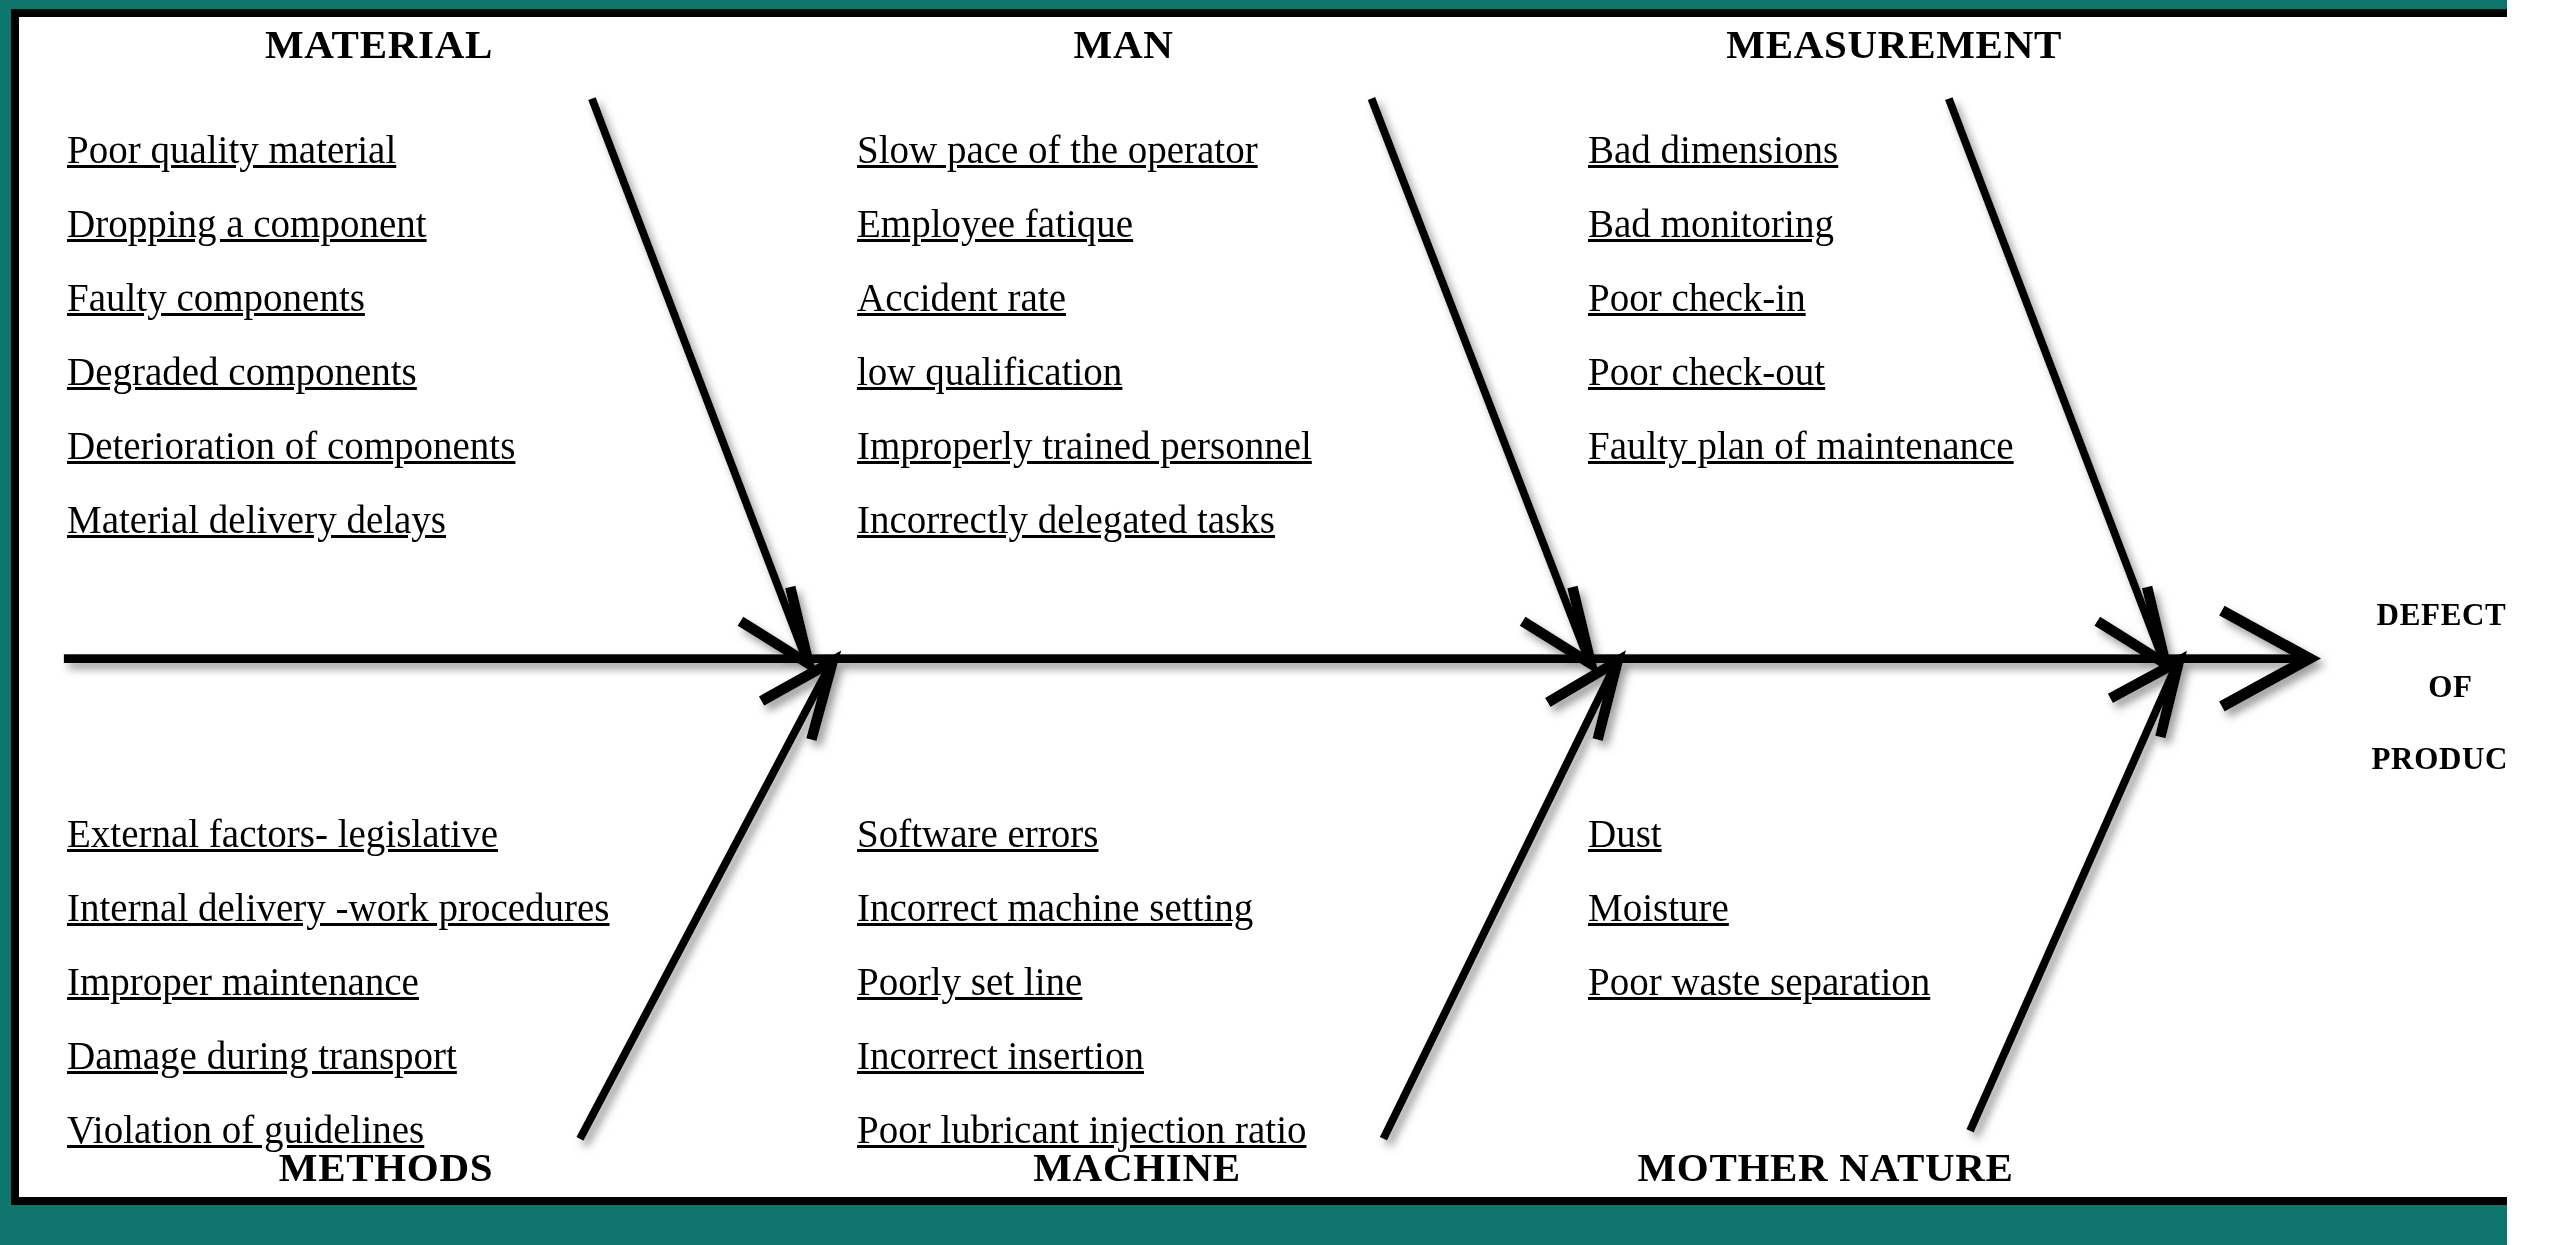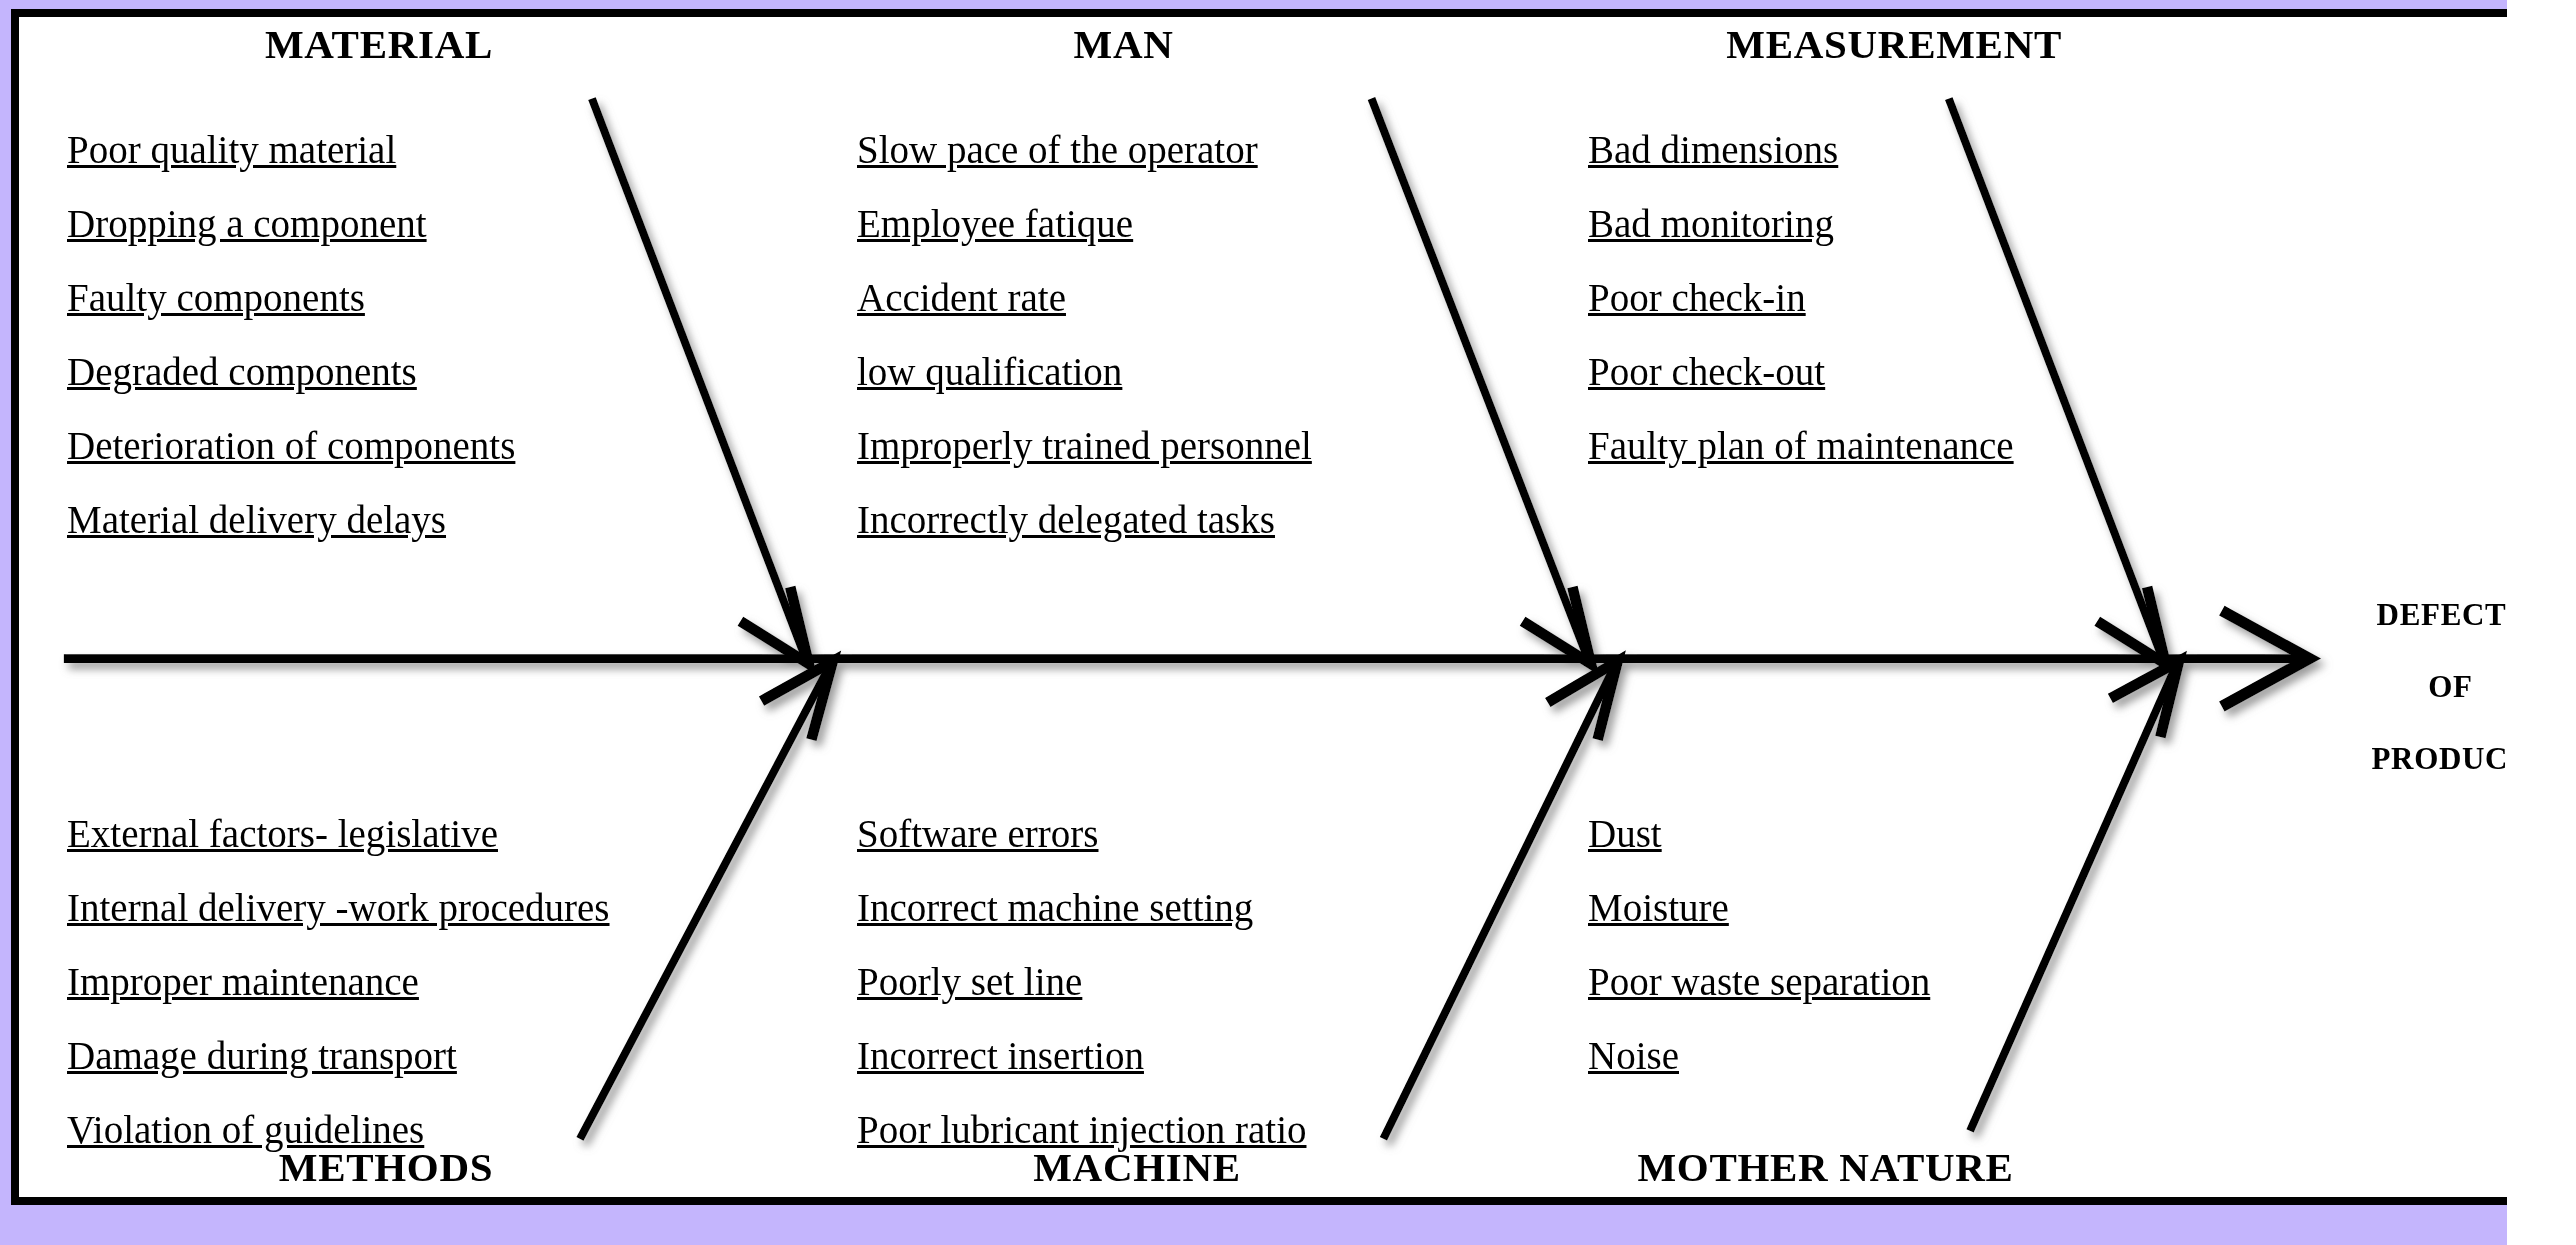--- a/index.html
+++ b/index.html
@@ -8,21 +8,21 @@
     padding: 0;
     background: #ffffff;
   }
   body {
     font-family: "Liberation Serif", "DejaVu Serif", serif;
   }
   #canvas {
     position: relative;
     width: 2507px;
     height: 1246px;
-    background: #c4b5fd;
+    background: #0f766e;
     overflow: hidden;
   }
   
   #frame {
     position: absolute;
     left: 10.6px;
     top: 9.3px;
     width: 2549px;
     height: 1196px;
     border: 8px solid #000000;
@@ -182,21 +182,20 @@
       <span class="cause-item">Incorrect machine setting</span>
       <span class="cause-item">Poorly set line</span>
       <span class="cause-item">Incorrect insertion</span>
       <span class="cause-item">Poor lubricant injection ratio</span>
     </div>
 
   <div class="cause-list" style="left:1588px; top:797px;">
       <span class="cause-item">Dust</span>
       <span class="cause-item">Moisture</span>
       <span class="cause-item">Poor waste separation</span>
-      <span class="cause-item">Noise</span>
     </div>
 
   <div id="effect-label">
       <span class="">DEFECTS</span>
       <span class="">OF</span>
       <span class="">PRODUCT</span>
     </div>
 
 </div>
 

